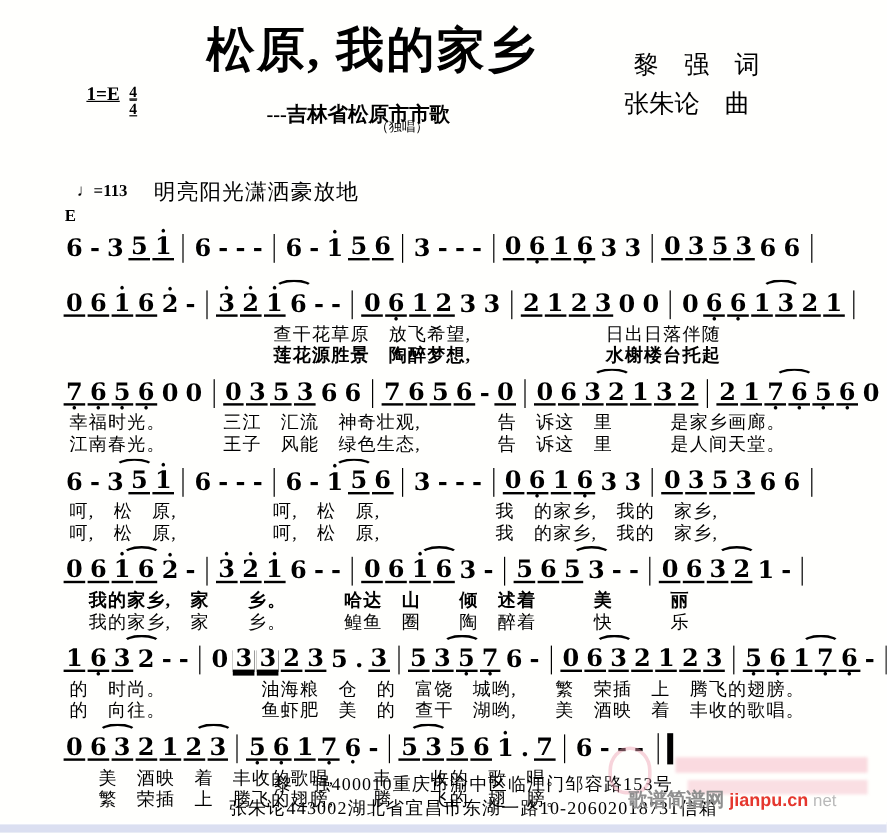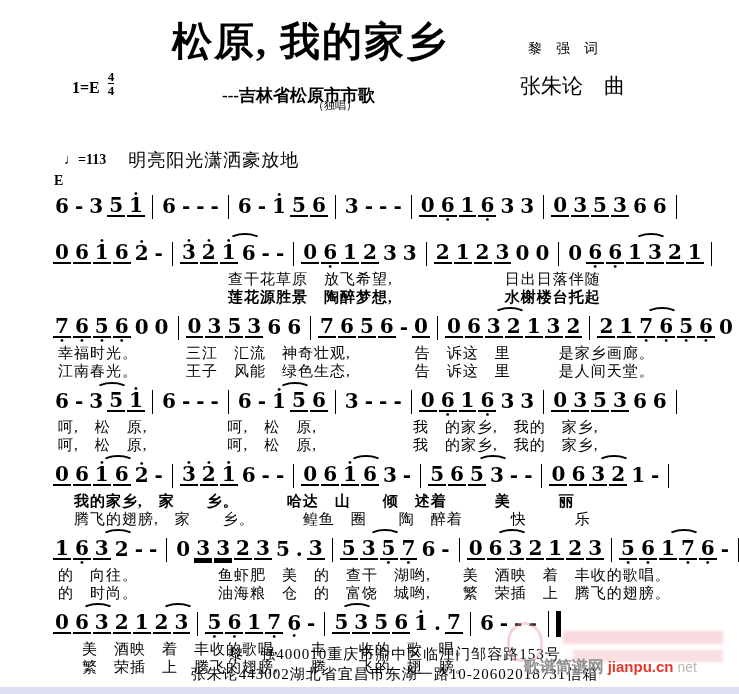--- a/index.html
+++ b/index.html
@@ -6,24 +6,24 @@
   body{
     width:739px;height:694px;position:relative;overflow:hidden;
     background:#fffffd;color:#000;
     font-family:"Liberation Serif","DejaVu Serif",serif;
   }
   
   .header{position:relative;height:146px;}
   .title{position:absolute;left:172px;top:14px;font-size:40px;font-weight:bold;letter-spacing:2px;white-space:nowrap;}
   .subtitle{position:absolute;left:222px;top:84px;font-size:17px;font-weight:bold;white-space:nowrap;}
   .perf{position:absolute;left:281px;top:98px;font-size:11px;white-space:nowrap;margin-left:32px;}
-  .keysig{position:absolute;left:72px;top:70px;font-size:16px;font-weight:bold;display:flex;align-items:flex-end;}
+  .keysig{position:absolute;left:72px;top:70px;font-size:16px;font-weight:bold;display:flex;align-items:flex-start;text-decoration:underline;}
   .frac{display:inline-flex;flex-direction:column;align-items:center;margin-left:8px;font-size:13px;line-height:13px;}
   .frac .bot{border-top:1px solid #000;}
-  .credit-word{position:absolute;left:528px;top:40px;font-size:14px;white-space:nowrap;}
+  .credit-word{position:absolute;left:528px;top:40px;font-size:21px;white-space:nowrap;}
   .credit-music{position:absolute;left:520px;top:72px;font-size:21px;white-space:nowrap;}
   
   .tempo-row{position:relative;height:28px;padding-left:64px;font-size:16px;display:flex;align-items:center;}
   .tempo-mark{font-weight:bold;font-size:14px;}
   .tempo-expr{margin-left:22px;font-size:18px;letter-spacing:1px;}
   .sect{padding-left:54px;font-size:14px;font-weight:bold;height:16px;line-height:14px;}
   
   .score{position:relative;}
   .music-line{display:flex;align-items:center;padding-left:52px;height:33px;white-space:nowrap;}
   .measure{display:inline-flex;align-items:center;}
@@ -947,21 +947,21 @@
         </span>
         <span class="note">
           <span class="da">&nbsp;</span>
           <span class="ch">-</span>
           <span class="db">&nbsp;</span>
         </span>
       </span>
       <span class="barline"></span>
     </div>
     <div class="lyric-row" style="padding-left: 74px; font-weight: bold;">我的家乡,　家　　乡。　　　哈达　山　　倾　述着　　　美　　　丽</div>
-    <div class="lyric-row" style="padding-left: 74px;">腾飞的翅膀,　家　　乡。　　　鳇鱼　圈　　陶　醉着　　　快　　　乐</div>
+    <div class="lyric-row" style="padding-left: 74px;">我的家乡,　家　　乡。　　　鳇鱼　圈　　陶　醉着　　　快　　　乐</div>
     <div class="lyr-gap"></div>
     <div class="music-line">
       <span class="measure">
         <span class="note u1">
           <span class="da">&nbsp;</span>
           <span class="ch">1</span>
           <span class="db">&nbsp;</span>
         </span>
         <span class="note u1">
           <span class="da">&nbsp;</span>
@@ -1135,22 +1135,22 @@
           <span class="db">•</span>
         </span>
         <span class="note">
           <span class="da">&nbsp;</span>
           <span class="ch">-</span>
           <span class="db">&nbsp;</span>
         </span>
       </span>
       <span class="barline"></span>
     </div>
+    <div class="lyric-row" style="padding-left: 58px;">的　时尚。　　　　　油海粮　仓　的　富饶　城哟,　　繁　荣插　上　腾飞的翅膀。</div>
     <div class="lyric-row" style="padding-left: 58px;">的　向往。　　　　　鱼虾肥　美　的　查干　湖哟,　　美　酒映　着　丰收的歌唱。</div>
-    <div class="lyric-row" style="padding-left: 58px;">的　时尚。　　　　　油海粮　仓　的　富饶　城哟,　　繁　荣插　上　腾飞的翅膀。</div>
     <div class="lyr-gap"></div>
     <div class="music-line">
       <span class="measure">
         <span class="note u1">
           <span class="da">&nbsp;</span>
           <span class="ch">0</span>
           <span class="db">&nbsp;</span>
         </span>
         <span class="note u1">
           <span class="da">&nbsp;</span>

